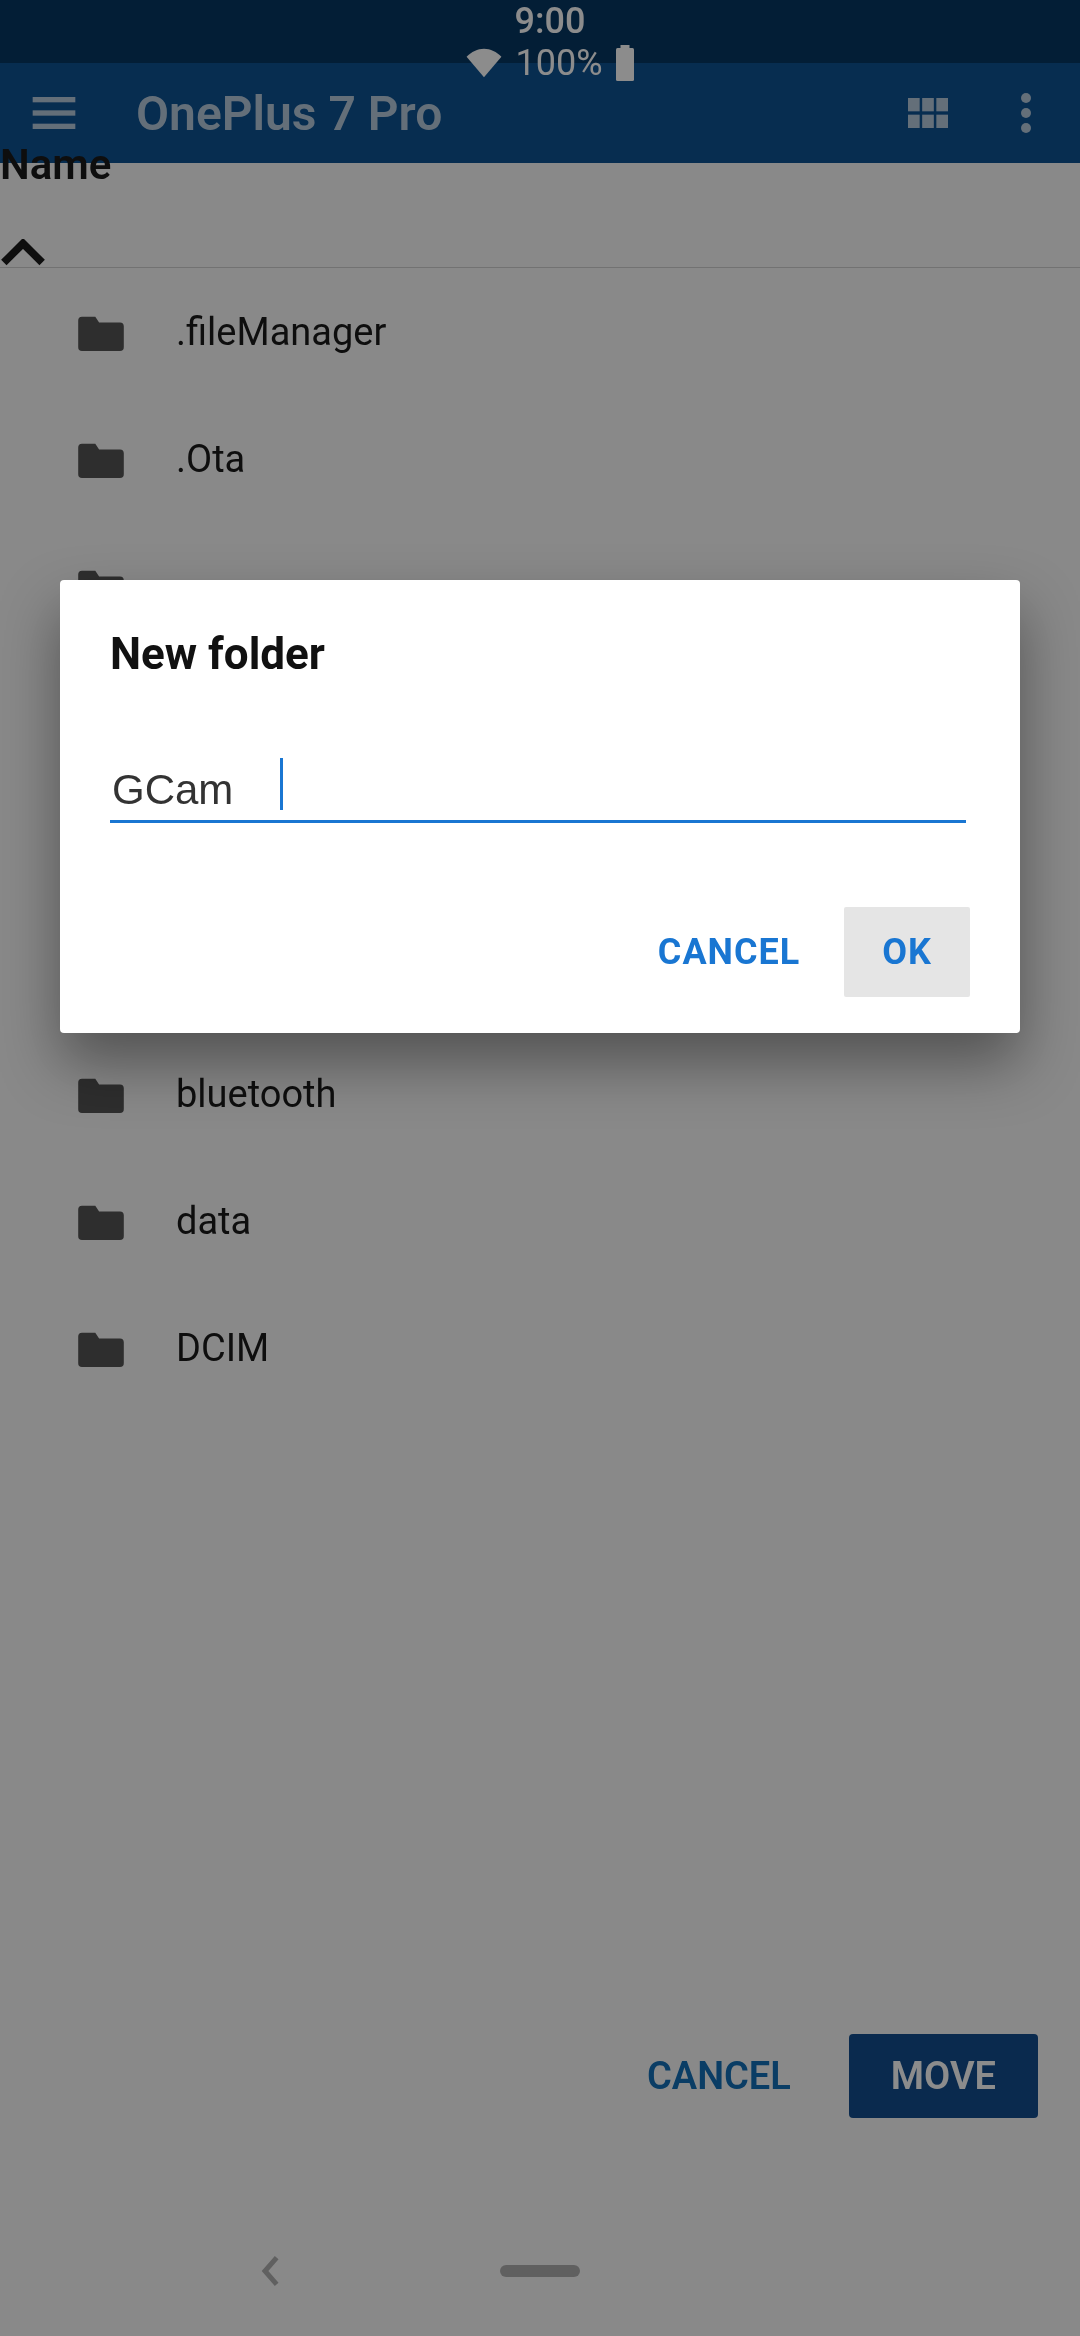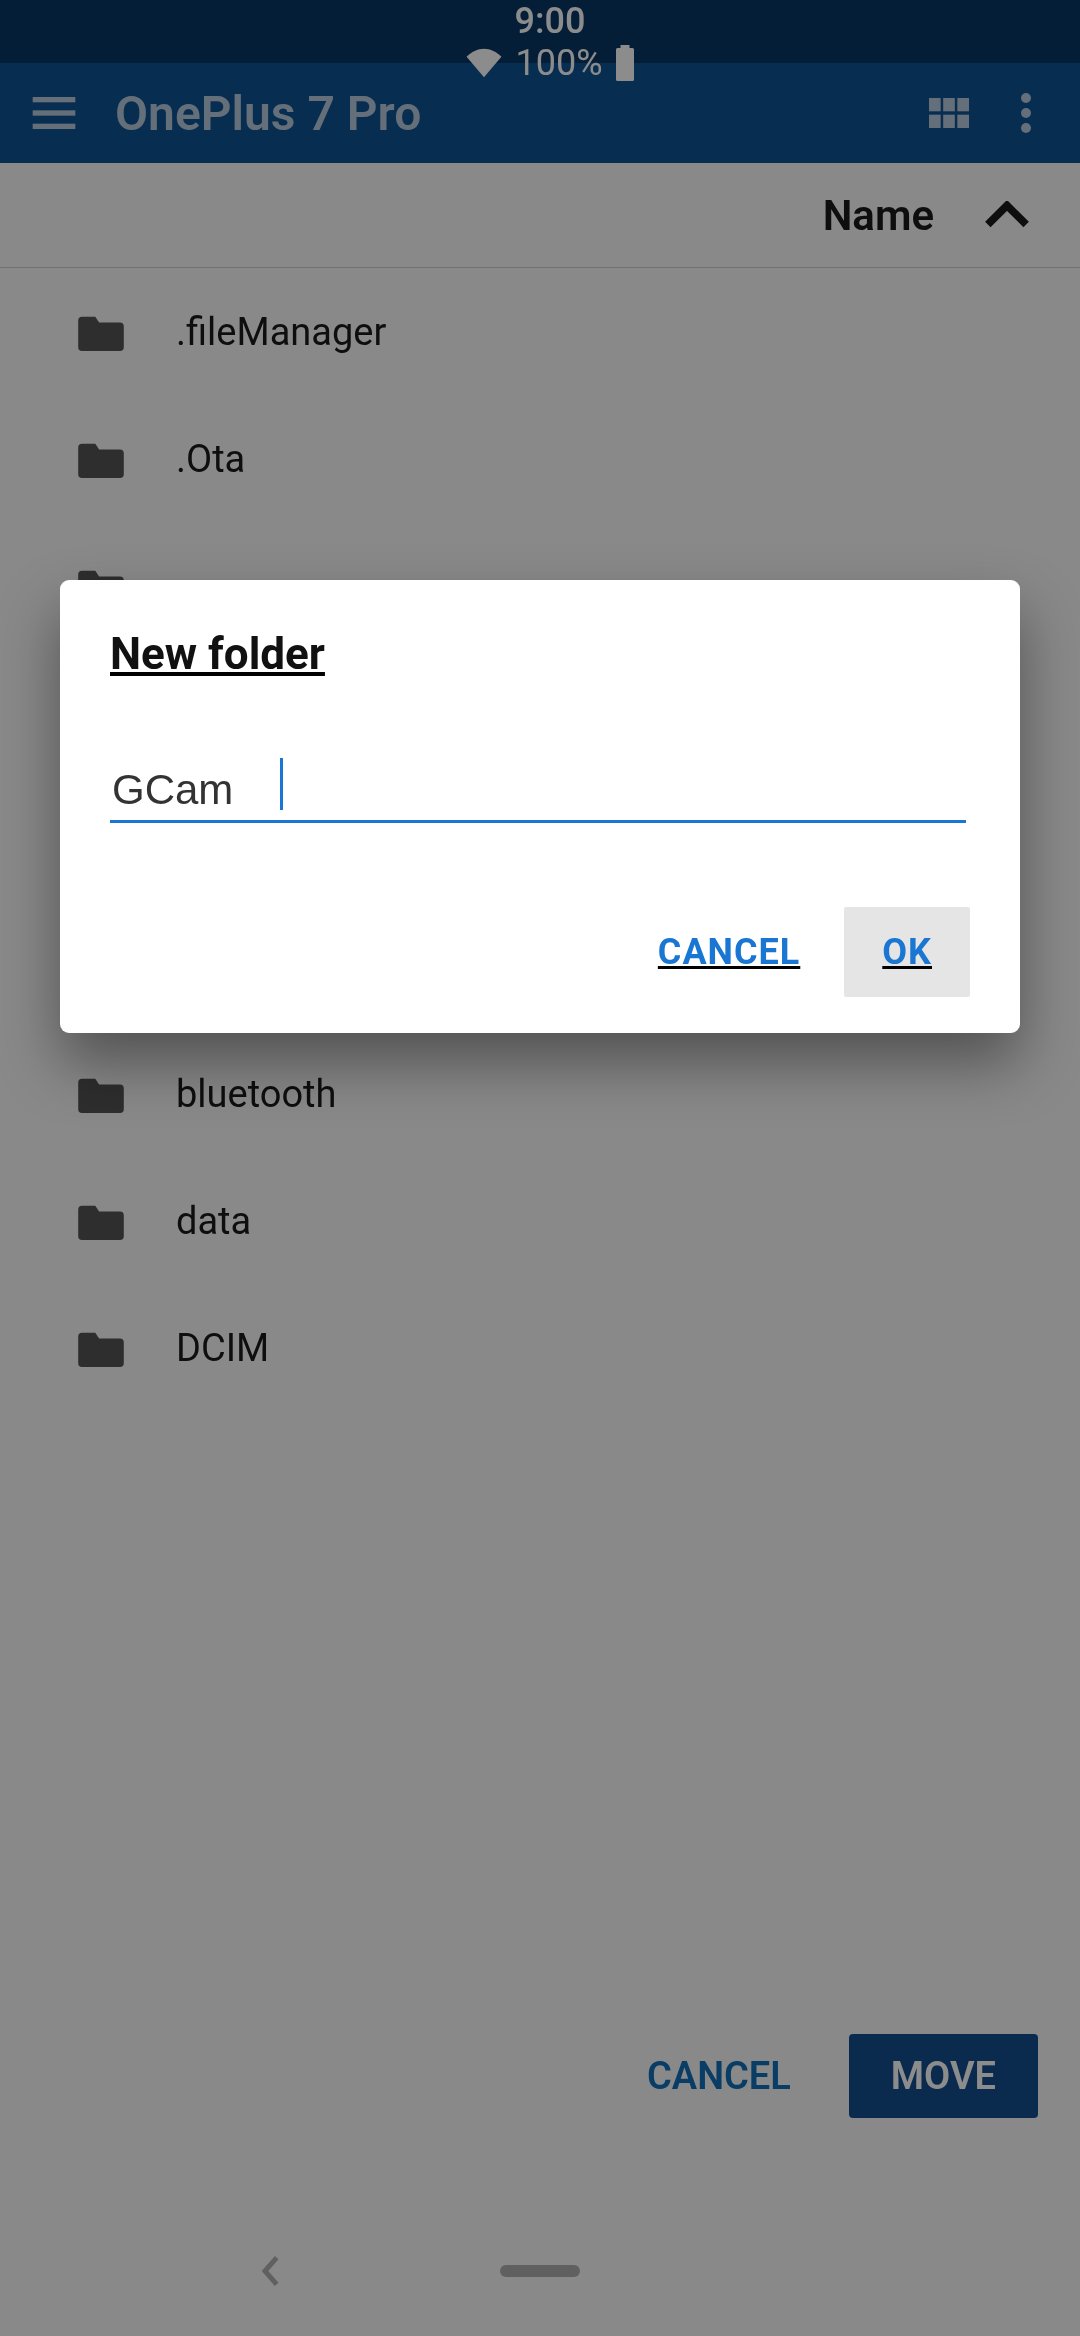--- a/index.html
+++ b/index.html
@@ -19,34 +19,34 @@
   .status-time { font-size: 36px; font-weight: 500; }
   .status-right { display: flex; align-items: center; gap: 12px; }
   .status-battery-text { font-size: 36px; font-weight: 400; }
 
   .app-bar {
     height: 100px;
     background: #0d5292;
     display: flex;
     align-items: center;
     padding: 0 30px;
-    gap: 29px;
+    gap: 50px;
   }
   .app-title { flex: 1; font-size: 48px; font-weight: 600; color: #b6cadd; margin-left: 8px;}
   .appbar-icon { color: #b6cadd; width: 48px; height: 48px; display:flex; align-items:center; justify-content:center; }
 
   .sort-bar {
     height: 105px;
     border-bottom: 1px solid #d0d0d0;
     display: flex;
-    align-items: center;
     justify-content: flex-end;
     padding-right: 50px;
     gap: 50px;
     background: #fafafa;
+    flex-direction: column;
   }
   .sort-label { font-size: 42px; font-weight: 600; color: #1a1a1a; }
 
   .file-list { }
   .file-item {
     height: 127px;
     display: flex;
     align-items: center;
     padding-left: 78px;
     gap: 52px;
@@ -94,24 +94,23 @@
     inset: 0;
     background: rgba(0,0,0,0.45);
   }
 
   .dialog {
     position: absolute;
     left: 60px;
     top: 580px;
     width: 960px;
     background: #fff;
-    border-radius: 9px;
+    border-radius: 4px;
     box-shadow: 0 30px 60px rgba(0,0,0,0.4);
     padding: 48px 50px 36px 50px;
-    text-decoration: underline;
   }
   .dialog-title { font-size: 44px; font-weight: 700; color: #111; }
   .dialog-input-wrap { margin-top: 80px; position: relative; }
   .dialog-input {
     width: 856px;
     border: none;
     border-bottom: 3px solid #1976d2;
     font-size: 42px;
     color: #333;
     padding: 6px 2px;

